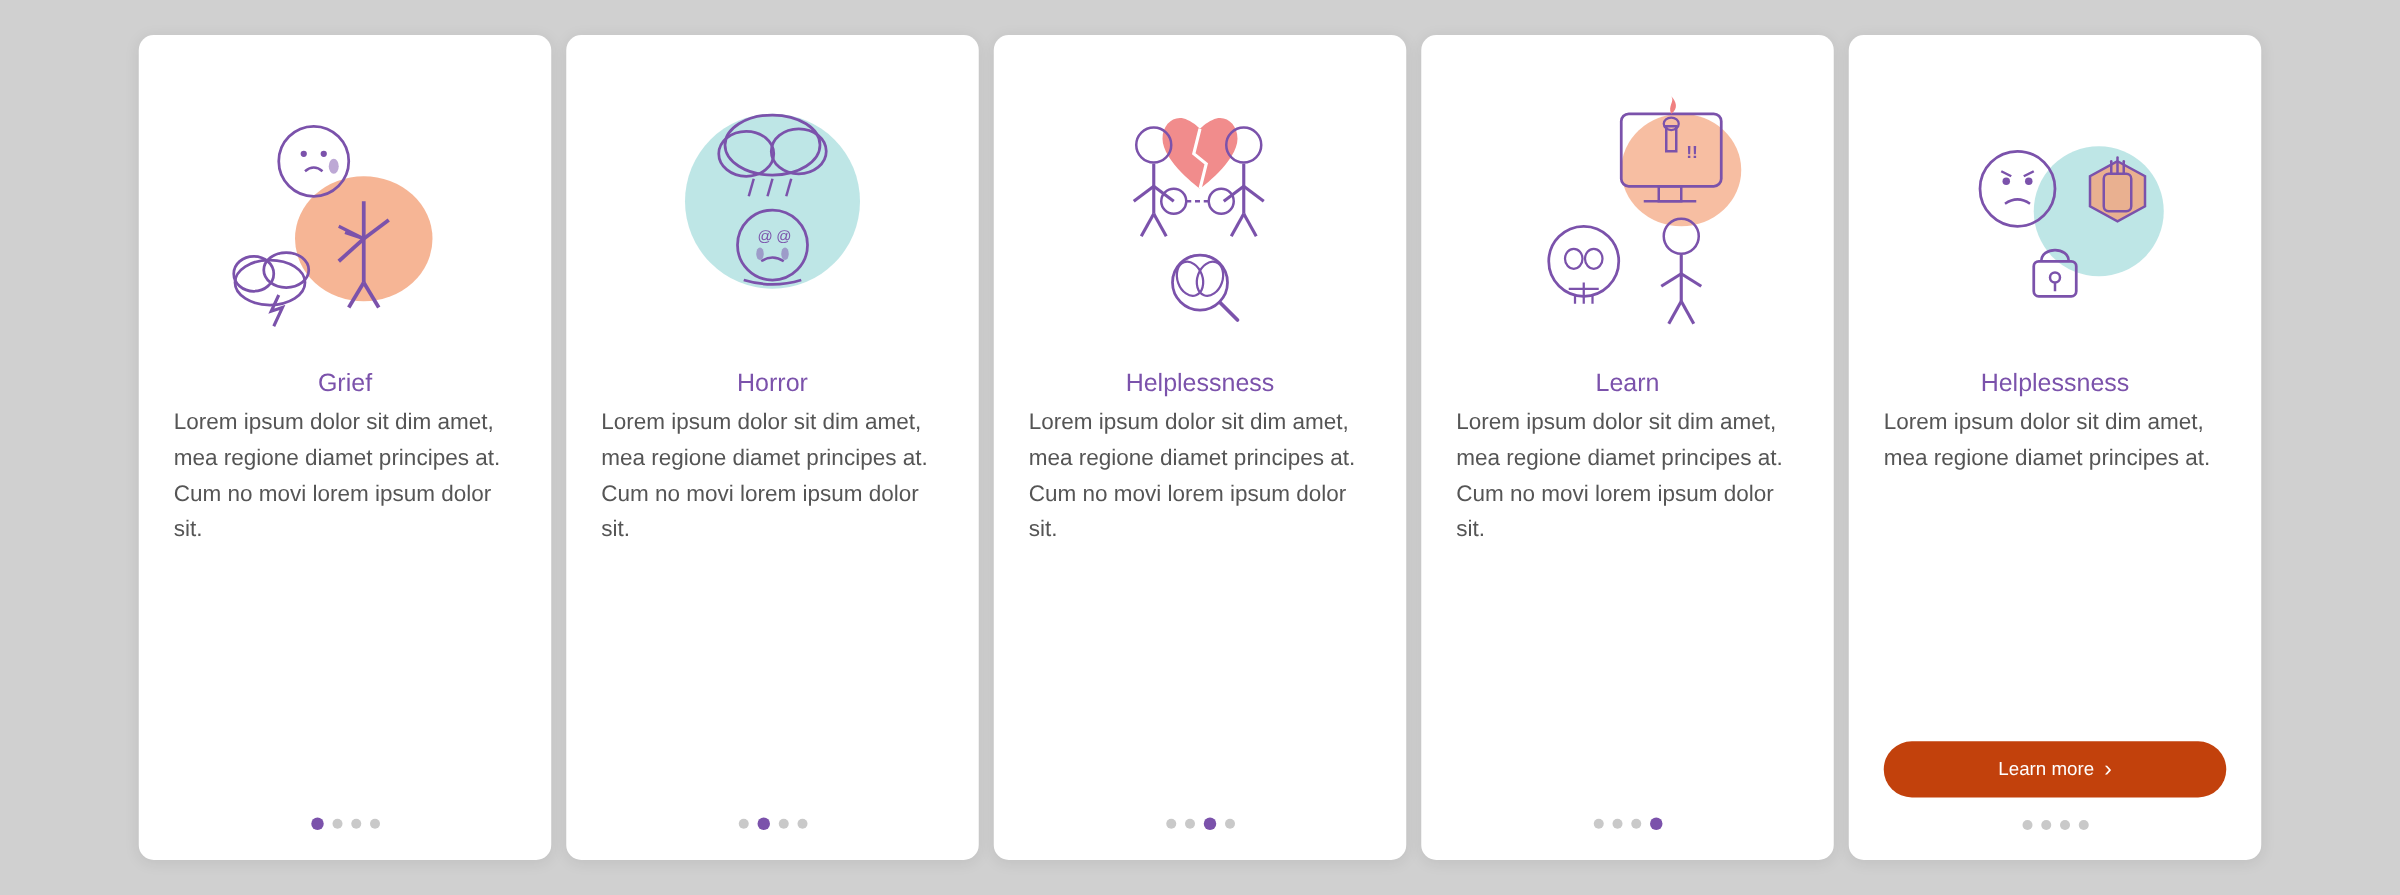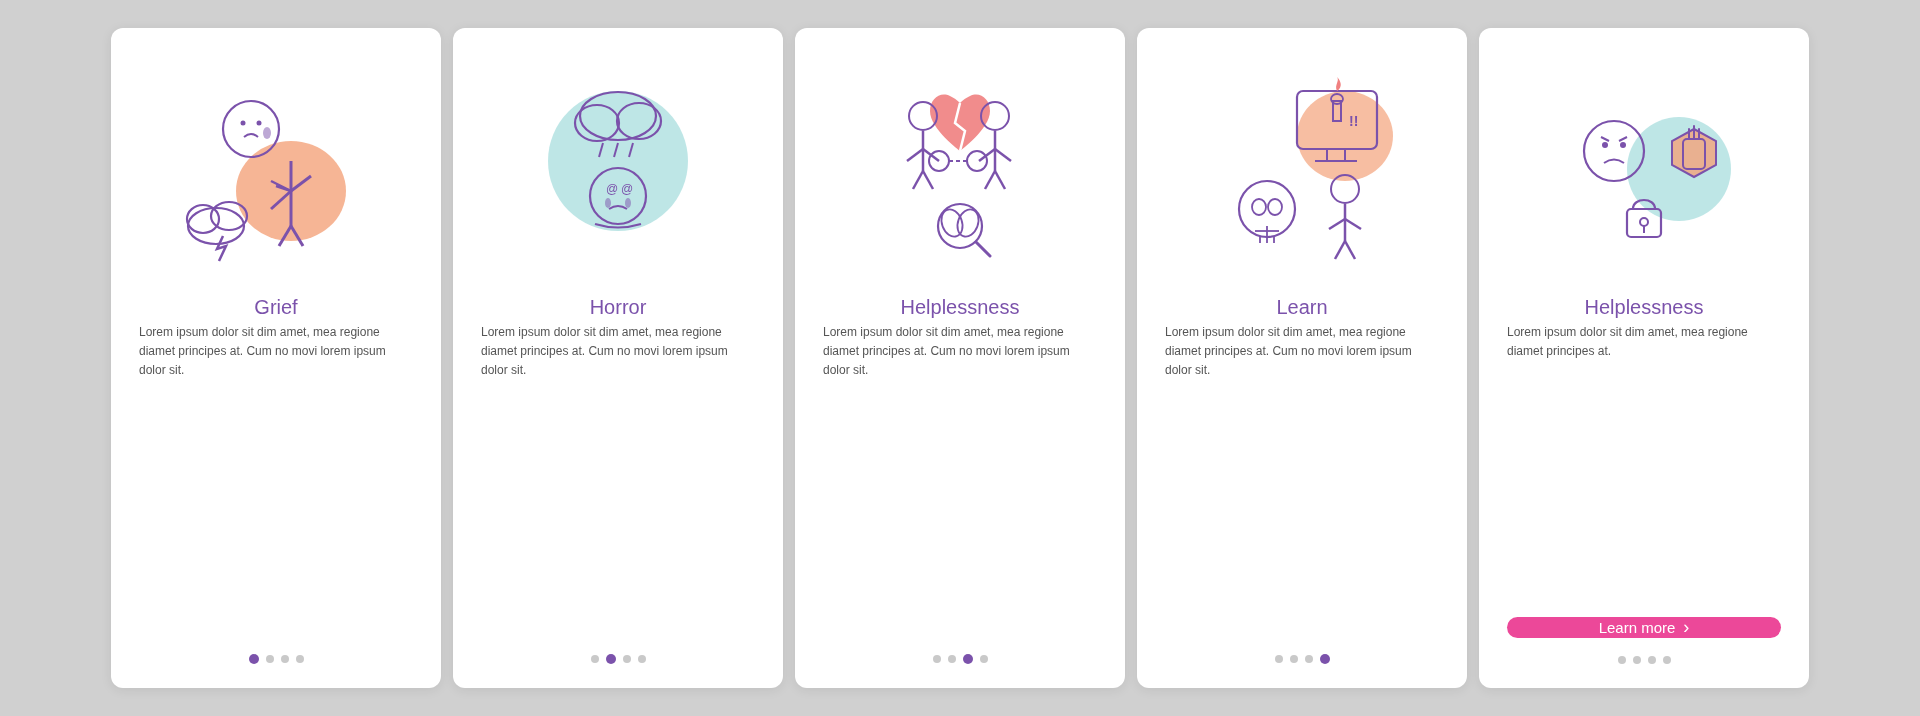--- a/index.html
+++ b/index.html
@@ -45,21 +45,21 @@
 
     .card-title {
       font-size: 20px;
       color: #7b52ab;
       font-weight: 500;
       margin-bottom: 4px;
       text-align: center;
     }
 
     .card-body {
-      font-size: 12px;
+      font-size: 18px;
       color: #555;
       line-height: 1.6;
       text-align: left;
       flex: 1;
     }
 
     .dots-container {
       display: flex;
       gap: 7px;
       margin-top: 18px;
@@ -75,25 +75,25 @@
     }
 
     .dot.active {
       background: #7b52ab;
       width: 10px;
       height: 10px;
     }
 
     .learn-more-btn {
       margin-top: 14px;
-      background: #ec4899;
+      background: #c2410c;
       color: #fff;
       border: none;
       border-radius: 24px;
-      padding: 0 32px;
+      padding: 12px 32px;
       font-size: 15px;
       font-weight: 500;
       cursor: pointer;
       display: flex;
       align-items: center;
       gap: 8px;
       width: 100%;
       justify-content: center;
     }
 

